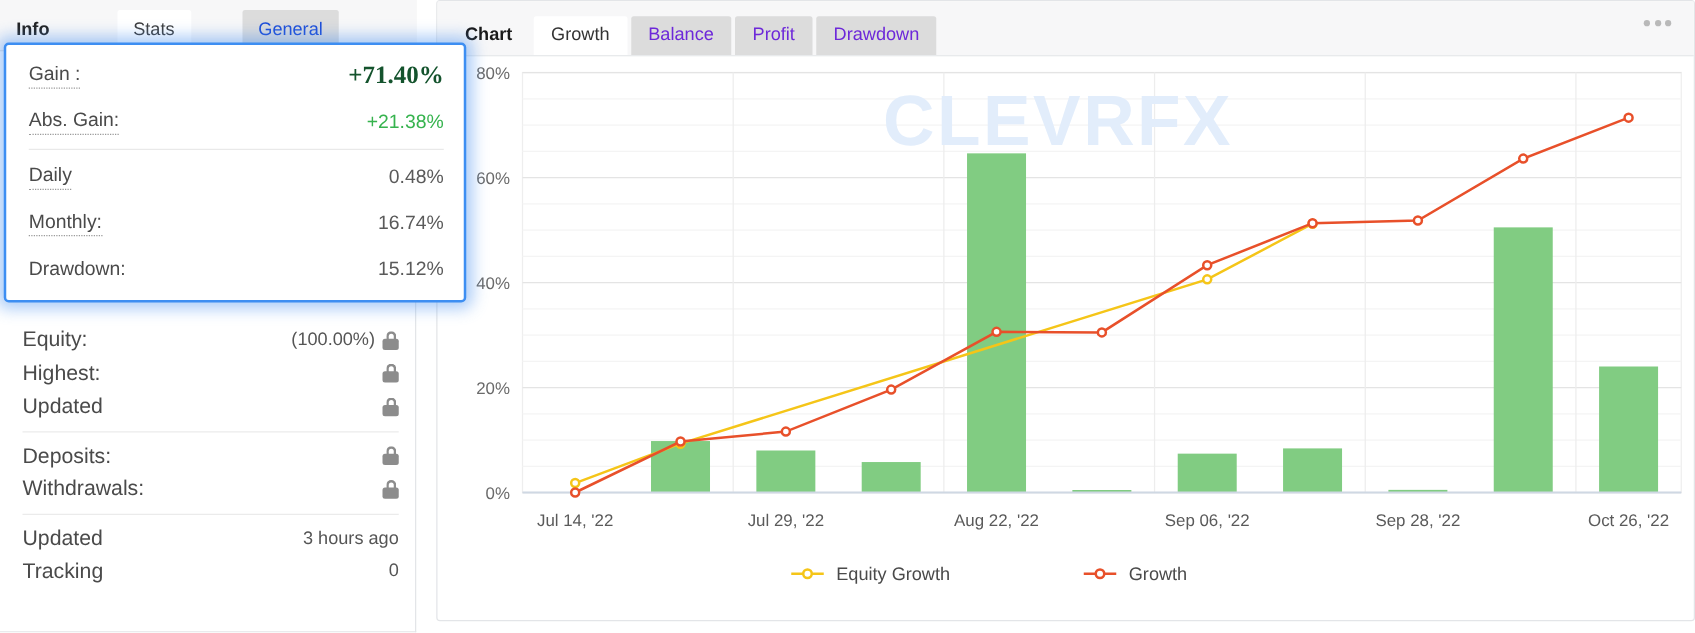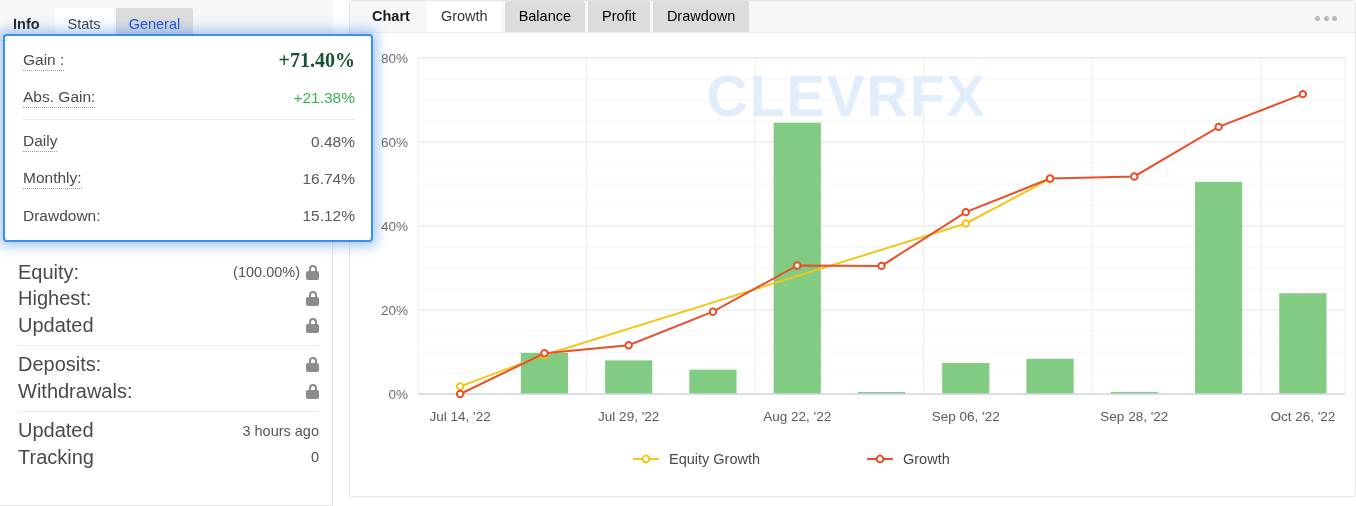--- a/index.html
+++ b/index.html
@@ -15,21 +15,21 @@
   .left-panel {
     position: absolute; left: 0; top: 0; width: 333px; height: 506px;
     background: #ffffff;
     border-right: 1px solid #e3e5e8;
     border-bottom: 1px solid #e3e5e8;
   }
   .tabs-row {
     position: absolute; left: 0; top: 0; height: 41px; width: 333px;
     background: #f7f7f8;
     border-bottom: 1px solid #e3e5e8;
-    display: flex; align-items: flex-end;
+    display: flex; align-items: flex-end; gap: 39px;
   }
   .tab {
     font-size: 14.5px; color: #1d4ed8;
     padding: 0 13px; height: 32px; line-height: 32px;
     background: #dcdcdc; margin-right: 2px; cursor: pointer;
     border-radius: 2px 2px 0 0;
   }
   .tab.plain { background: transparent; color: #222; font-weight: 700; }
   .tab.active { background: #ffffff; color: #3c3c3c; }
 
@@ -57,21 +57,21 @@
   
   .lower-list {
     position: absolute; left: 0; top: 259px; width: 333px;
     padding: 0 14px 0 18px;
   }
   .lrow {
     display: flex; align-items: center; justify-content: flex-end;
     height: 26.5px; position: relative;
   }
   .lrow .lname {
-    position: absolute; left: 0; font-size: 20px; color: #4a4a4a; text-align: center;
+    position: absolute; left: 0; font-size: 17px; color: #4a4a4a; text-align: center;
   }
   .lrow .lval { font-size: 14.5px; color: #555; margin-right: 6px; }
   .lock {
     width: 13px; height: 15px; position: relative; display: inline-block;
   }
   .lock .body {
     position: absolute; bottom: 0; left: 0; width: 13px; height: 9px;
     background: #8c8c8c; border-radius: 2px;
   }
   .lock .shack {
@@ -83,27 +83,27 @@
   .lrow .lval.plain { margin-right: 0; }
 
   
   .chart-panel {
     position: absolute; left: 349px; top: 0; width: 1007px; height: 497px;
     background: #ffffff;
     border: 1px solid #e3e5e8;
     border-radius: 3px;
   }
   .chart-tabs {
-    position: absolute; left: 0; top: 0; height: 32px; width: 100%;
+    position: absolute; left: 0; top: 0; height: 44px; width: 100%;
     background: #f7f7f8;
     border-bottom: 1px solid #e8eaec;
     display: flex; align-items: flex-end; padding-left: 11px;
   }
   .ctab {
-    font-size: 14.5px; color: #000000;
+    font-size: 14.5px; color: #6d28d9;
     padding: 0 14px; height: 31px; line-height: 31px;
     background: #dcdcdc; margin-right: 3px; cursor: pointer;
     border-radius: 2px 2px 0 0;
   }
   .ctab.plain { background: transparent; font-weight: 700; color: #1a1a1a; padding-left: 11px; }
   .ctab.active { background: #ffffff; color: #333; }
   .kebab {
     position: absolute; right: 18px; top: 15px;
     display: flex; gap: 3.5px; cursor: pointer;
   }

